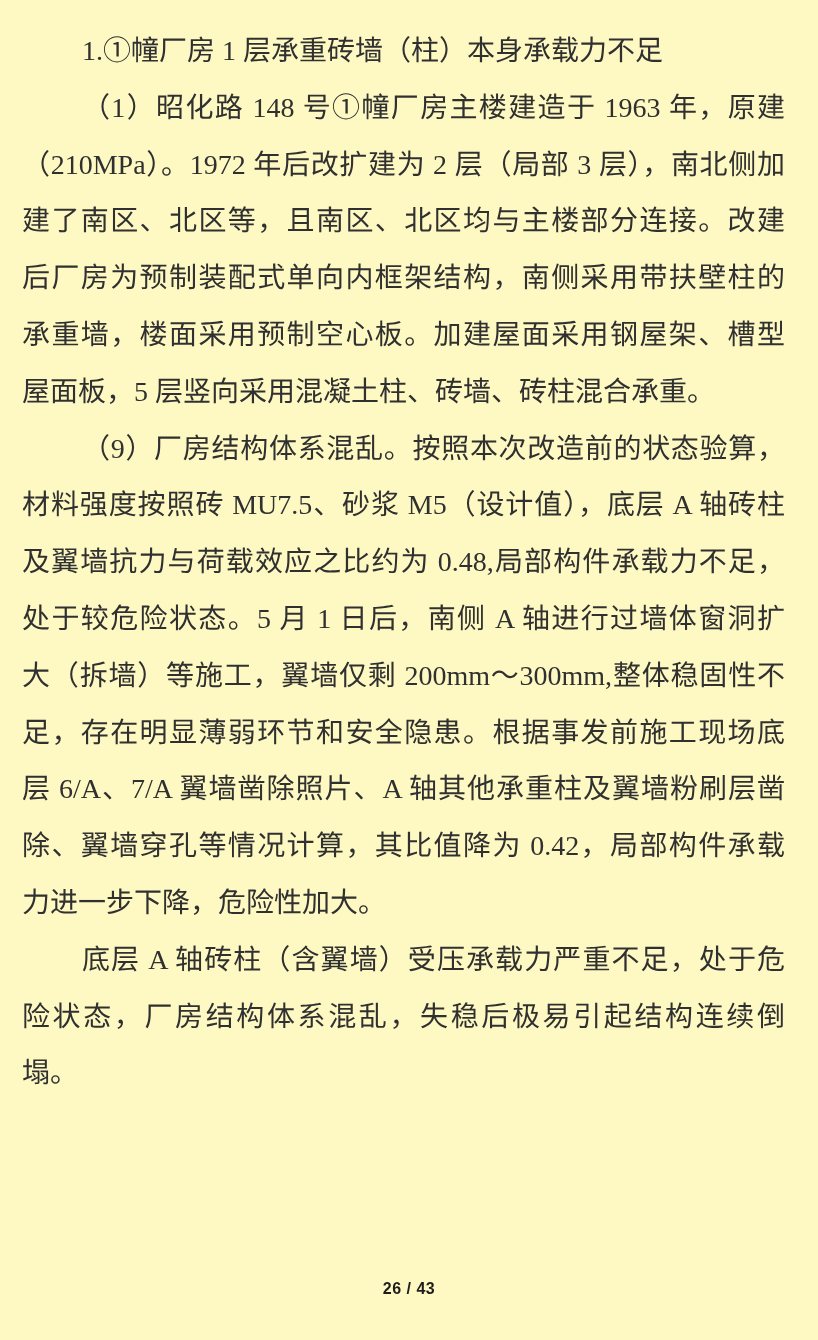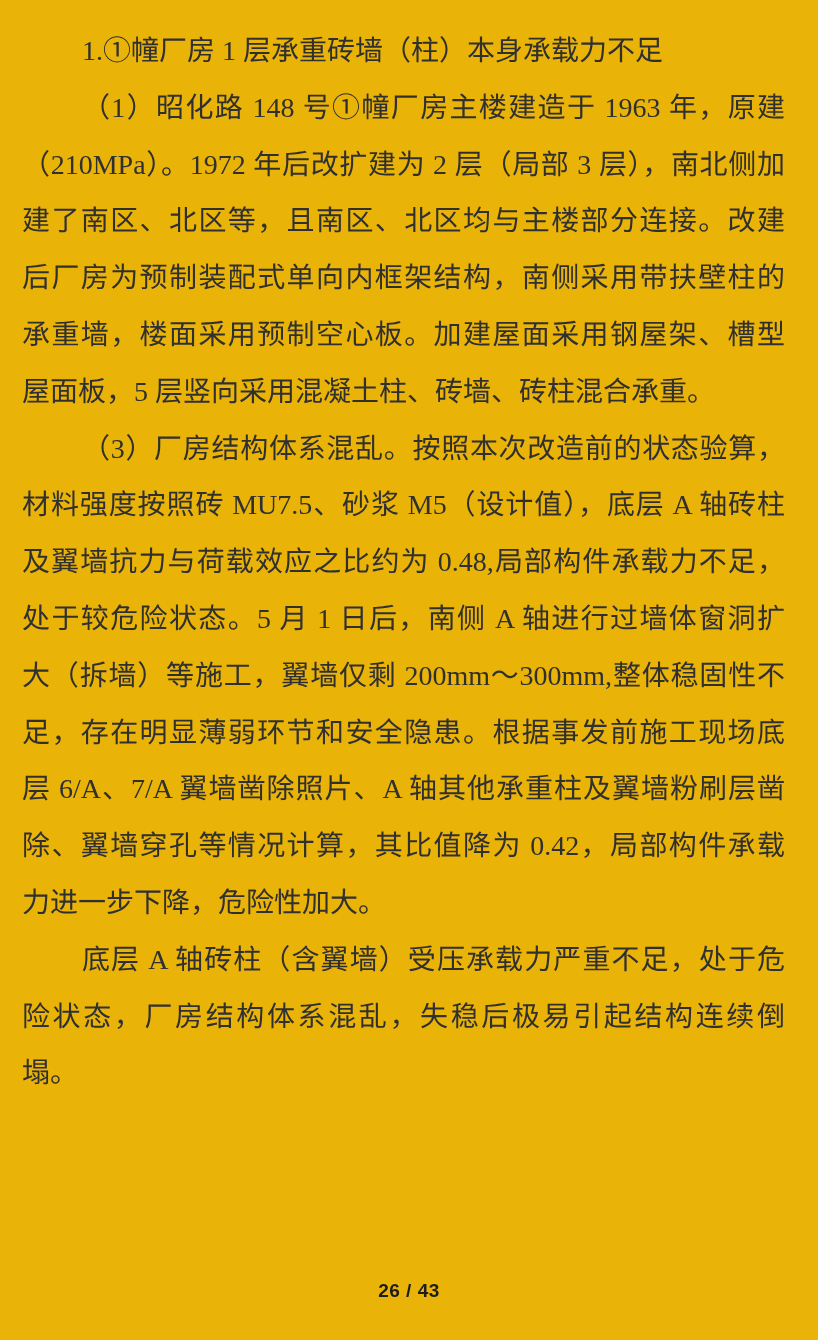--- a/index.html
+++ b/index.html
@@ -4,21 +4,21 @@
 <style>
   html, body {
     margin: 0;
     padding: 0;
     background: #ffffff;
   }
   .page {
     position: relative;
     width: 818px;
     height: 1340px;
-    background: #eab308;
+    background: #fef9c3;
     overflow: hidden;
     font-family: "Liberation Serif", "DejaVu Serif", serif;
     color: #303030;
   }
   .doc {
     position: absolute;
     left: 22px;
     right: 33px;
     top: 23px;
     font-size: 28px;
@@ -35,21 +35,21 @@
   }
   .line.end { text-align-last: left; }
   .line.indent { text-indent: 60px; }
   .footer {
     position: absolute;
     left: 0;
     right: 0;
     top: 1280px;
     text-align: center;
     font-family: "Liberation Sans", "DejaVu Sans", sans-serif;
-    font-size: 19px;
+    font-size: 16px;
     font-weight: 700;
     color: #1d1d1d;
     letter-spacing: 0.5px;
   }
 </style>
 </head>
 <body>
 
 <div class="page">
   <div class="doc">
@@ -61,21 +61,21 @@
     <div class="para">
       <div class="line indent">（1）昭化路 148 号①幢厂房主楼建造于 1963 年，原建</div>
       <div class="line">（210MPa）。1972 年后改扩建为 2 层（局部 3 层），南北侧加</div>
       <div class="line">建了南区、北区等，且南区、北区均与主楼部分连接。改建</div>
       <div class="line">后厂房为预制装配式单向内框架结构，南侧采用带扶壁柱的</div>
       <div class="line">承重墙，楼面采用预制空心板。加建屋面采用钢屋架、槽型</div>
       <div class="line end">屋面板，5 层竖向采用混凝土柱、砖墙、砖柱混合承重。</div>
     </div>
 
     <div class="para">
-      <div class="line indent">（3）厂房结构体系混乱。按照本次改造前的状态验算，</div>
+      <div class="line indent">（9）厂房结构体系混乱。按照本次改造前的状态验算，</div>
       <div class="line">材料强度按照砖 MU7.5、砂浆 M5（设计值），底层 A 轴砖柱</div>
       <div class="line">及翼墙抗力与荷载效应之比约为 0.48,局部构件承载力不足，</div>
       <div class="line">处于较危险状态。5 月 1 日后，南侧 A 轴进行过墙体窗洞扩</div>
       <div class="line">大（拆墙）等施工，翼墙仅剩 200mm～300mm,整体稳固性不</div>
       <div class="line">足，存在明显薄弱环节和安全隐患。根据事发前施工现场底</div>
       <div class="line">层 6/A、7/A 翼墙凿除照片、A 轴其他承重柱及翼墙粉刷层凿</div>
       <div class="line">除、翼墙穿孔等情况计算，其比值降为 0.42，局部构件承载</div>
       <div class="line end">力进一步下降，危险性加大。</div>
     </div>
 

